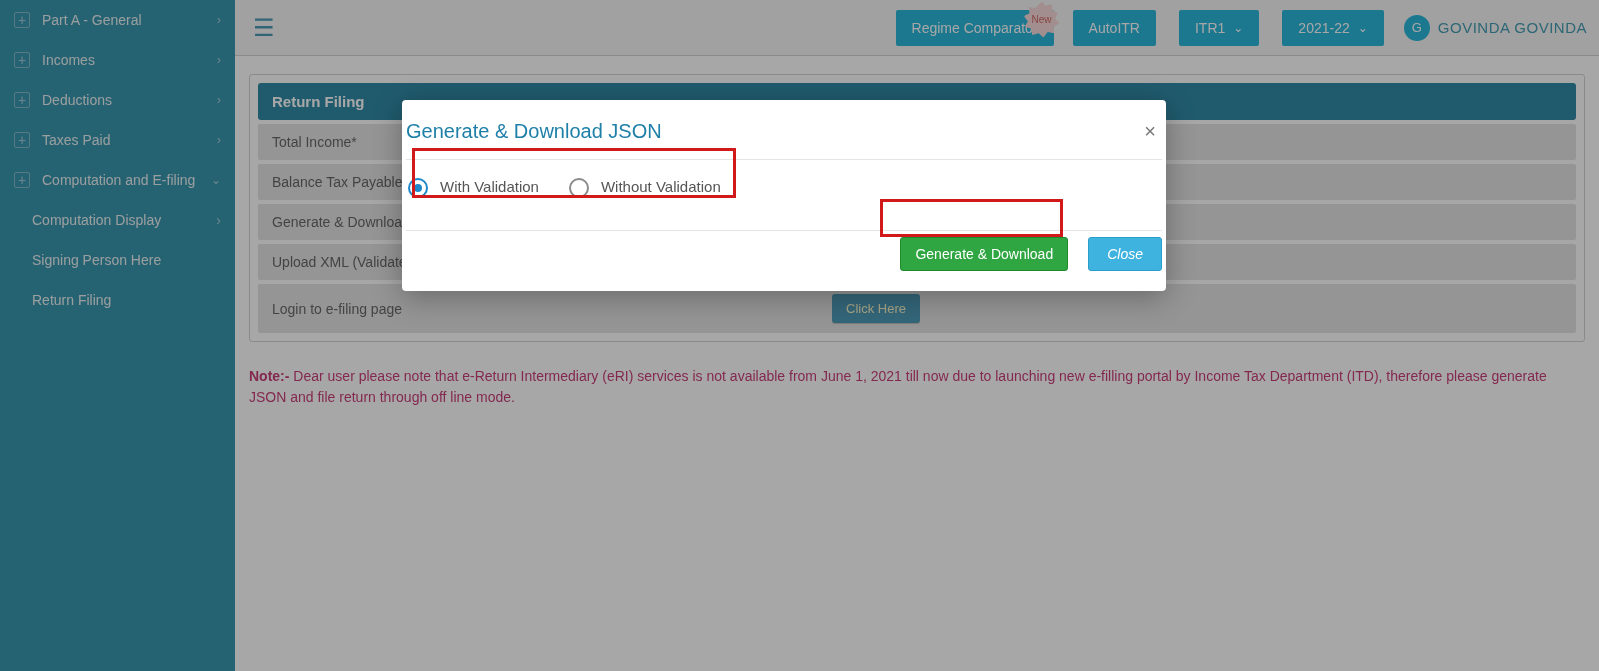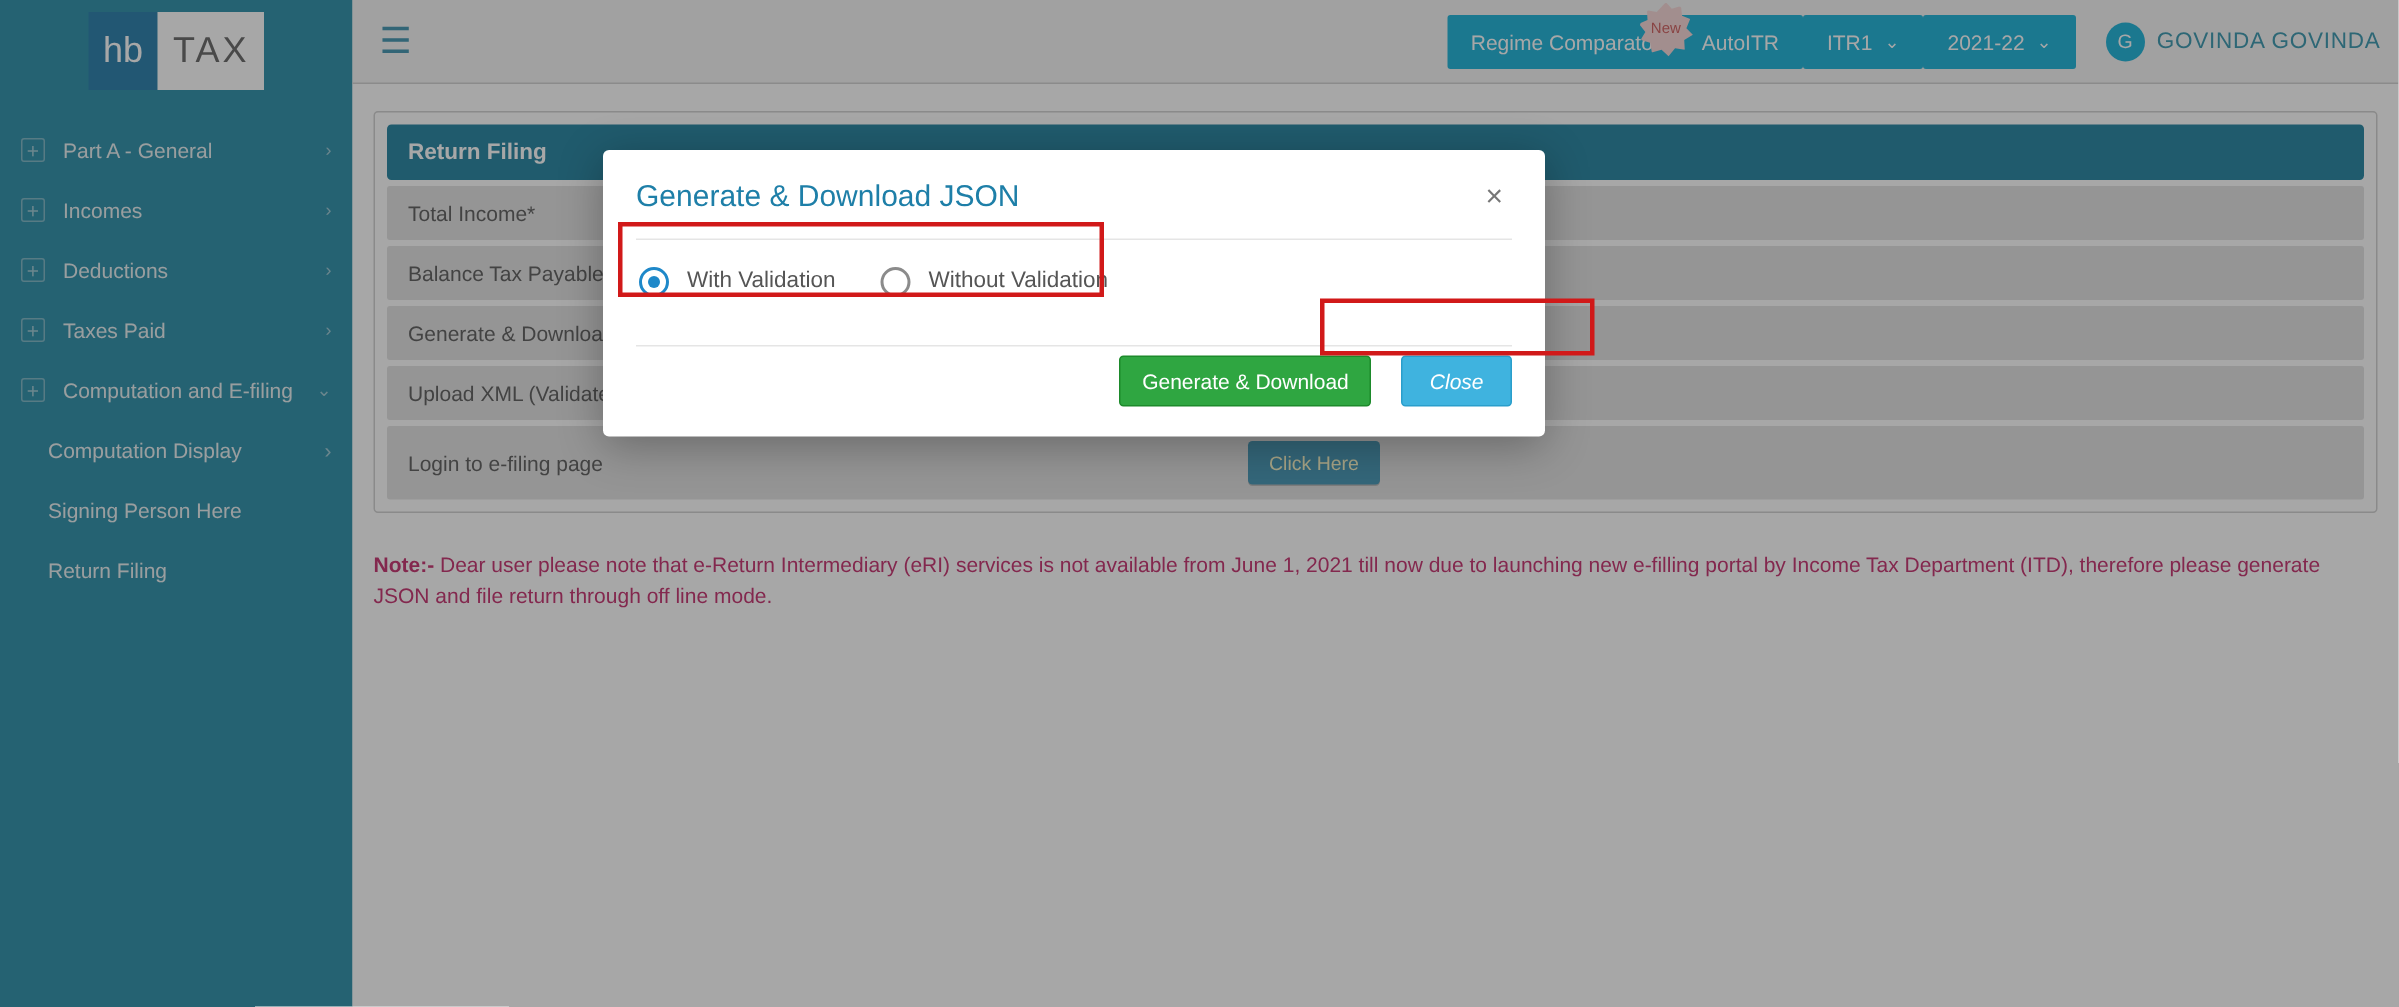--- a/index.html
+++ b/index.html
@@ -15,38 +15,38 @@
     .nav-item .plus { font-size: 14px; margin-right: 12px; opacity: .6; width: 16px; border: 1px solid #a9cdd6; border-radius: 2px; height: 16px; display: flex; align-items: center; justify-content: center; }
     .nav-item .label { flex: 1; }
     .nav-item .caret { opacity: .6; font-size: 12px; }
     .nav-sub { padding-left: 32px; font-size: 14px; color: #e8eff1; padding-top: 12px; padding-bottom: 12px; cursor: pointer; }
 
     .topbar { position: absolute; left: 235px; right: 0; top: 0; height: 56px; background: #f4f4f4; border-bottom: 1px solid #ccc; display: flex; align-items: center; padding: 0 12px; }
     .hamburger { color: #2b88a7; font-size: 24px; cursor: pointer; padding: 6px; }
     .topbar-spacer { flex: 1; }
     .badge-new-wrap { position: relative; margin-right: -4px; }
     .badge-new { position: absolute; right: -6px; top: -8px; width: 36px; height: 36px; background: #f6d2d2; border-radius: 50%; display: flex; align-items: center; justify-content: center; font-size: 10px; color: #c94b4b; z-index: 2; clip-path: polygon(50% 0%, 61% 12%, 78% 7%, 80% 25%, 95% 31%, 88% 48%, 100% 60%, 84% 70%, 85% 88%, 67% 85%, 55% 100%, 42% 88%, 24% 93%, 21% 75%, 3% 70%, 12% 55%, 0% 40%, 16% 33%, 15% 15%, 33% 18%); }
-    .top-btn { background: #00a9d4; color: #fff; border: none; padding: 10px 16px; font-size: 14px; cursor: pointer; margin-left: 0; border-radius: 2px; display: flex; align-items: center; }
+    .top-btn { background: #00a9d4; color: #fff; border: none; padding: 10px 16px; font-size: 14px; cursor: pointer; margin-left: 23px; border-radius: 2px; display: flex; align-items: center; }
     .top-btn.first { margin-left: 0; }
     .top-btn .chevron { margin-left: 8px; font-size: 12px; }
     .avatar { width: 26px; height: 26px; border-radius: 50%; background: #00a9d4; color: #fff; display: flex; align-items: center; justify-content: center; font-size: 13px; margin-left: 20px; }
     .username { margin-left: 8px; color: #228aa5; font-weight: 500; font-size: 15px; letter-spacing: .5px; }
 
     .content { position: absolute; left: 235px; right: 0; top: 56px; bottom: 0; padding: 18px 14px; background: #fff; overflow: auto; }
     .panel { border: 1px solid #cacaca; border-radius: 3px; padding: 8px; }
     .panel-header { background: #0a7596; color: #fff; padding: 10px 14px; font-size: 15px; font-weight: 600; border-radius: 3px; }
     .row { background: #dedede; padding: 10px 14px; margin-top: 4px; font-size: 14px; color: #4a4a4a; display: flex; align-items: center; min-height: 35px; border-radius: 2px; }
     .row .label { flex: 0 0 560px; }
     .click-btn { background: #2f8aad; color: #fef9c3; border: none; padding: 7px 14px; border-radius: 3px; cursor: pointer; font-size: 13px; box-shadow: 0 1px 0 rgba(0,0,0,.2); }
 
     .note { margin-top: 24px; font-size: 14px; color: #be185d; line-height: 1.5; }
     .note b { font-weight: 700; }
 
     .dim-overlay { position: absolute; inset: 0; background: rgba(60,60,60,.45); z-index: 50; }
-    .modal { position: absolute; z-index: 60; background: #fff; left: 402px; top: 100px; width: 628px; border-radius: 4px; box-shadow: 0 6px 30px rgba(0,0,0,.3); padding: 18px 22px 20px; }
+    .modal { position: absolute; z-index: 60; background: #fff; left: 402px; top: 100px; width: 764px; border-radius: 4px; box-shadow: 0 6px 30px rgba(0,0,0,.3); padding: 18px 4px 20px; }
     .modal-title { color: #1e7fa8; font-size: 20px; display: flex; align-items: center; }
     .modal-title .spacer { flex: 1; }
     .modal-close { color: #777; font-size: 20px; cursor: pointer; padding: 2px 6px; }
     .modal-divider { height: 1px; background: #e5e5e5; margin: 14px 0 0; }
     .radio-row { display: flex; align-items: center; padding: 18px 2px; }
     .radio-item { display: flex; align-items: flex-start; margin-right: 30px; cursor: pointer; }
     .radio-circle { width: 20px; height: 20px; border-radius: 50%; border: 2px solid #8b8b8b; margin-right: 12px; position: relative; }
     .radio-circle.selected { border-color: #1e88c9; }
     .radio-circle.selected::after { content: ""; position: absolute; inset: 4px; border-radius: 50%; background: #1e88c9; }
     .radio-label { font-size: 15px; color: #555; }
@@ -55,26 +55,20 @@
     .btn-blue { background: #3fb3df; color: #fff; border: 1px solid #2a9ecb; padding: 8px 18px; border-radius: 3px; cursor: pointer; font-size: 14px; font-style: italic; }
 
     .red-box { position: absolute; border: 3px solid #d11919; z-index: 70; pointer-events: none; }
     .red-box.radios { left: 412px; top: 148px; width: 324px; height: 50px; }
     .red-box.generate { left: 880px; top: 199px; width: 183px; height: 38px; }
   </style>
 </head>
 <body>
 
 <div class="sidebar">
-  <div class="logo-wrap">
-    <div class="logo">
-      <div class="logo-left">hb</div>
-      <div class="logo-right">TAX</div>
-    </div>
-  </div>
 
   <div class="nav-item">
     <span class="plus">+</span>
     <span class="label">Part A - General</span>
     <span class="caret">›</span>
   </div>
   <div class="nav-item">
     <span class="plus">+</span>
     <span class="label">Incomes</span>
     <span class="caret">›</span>

